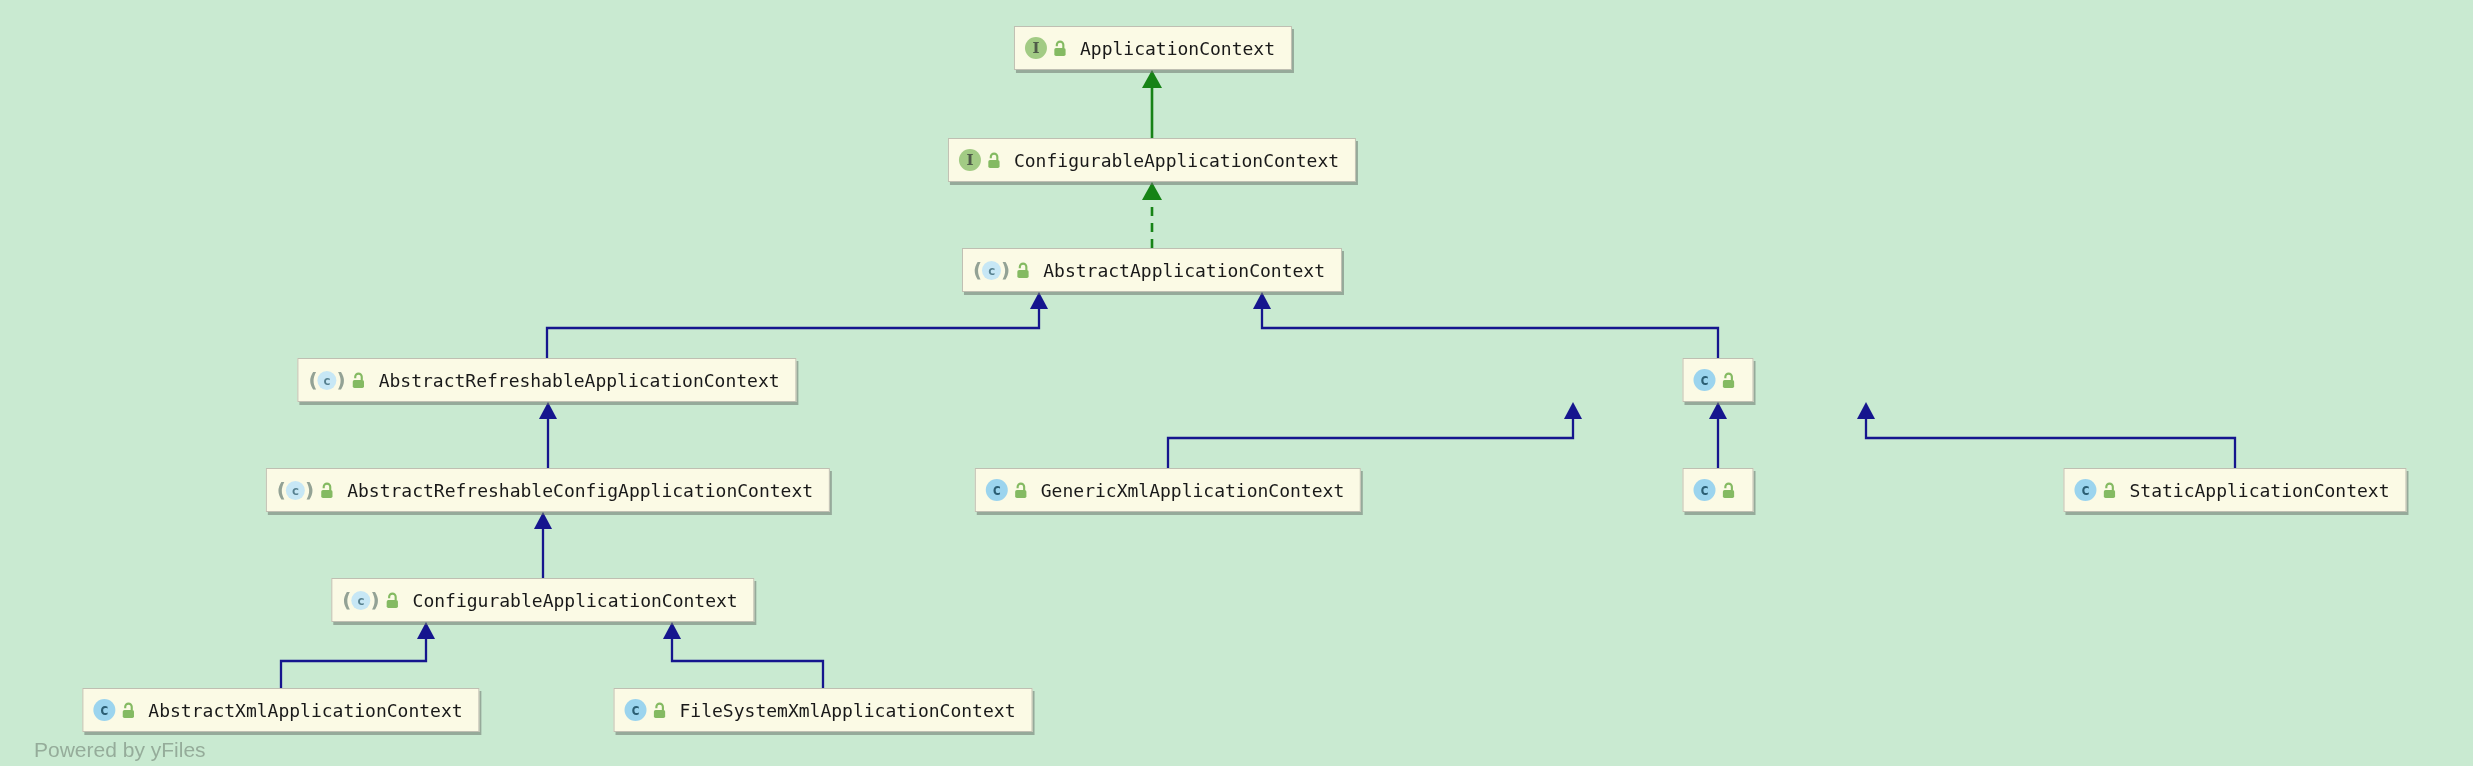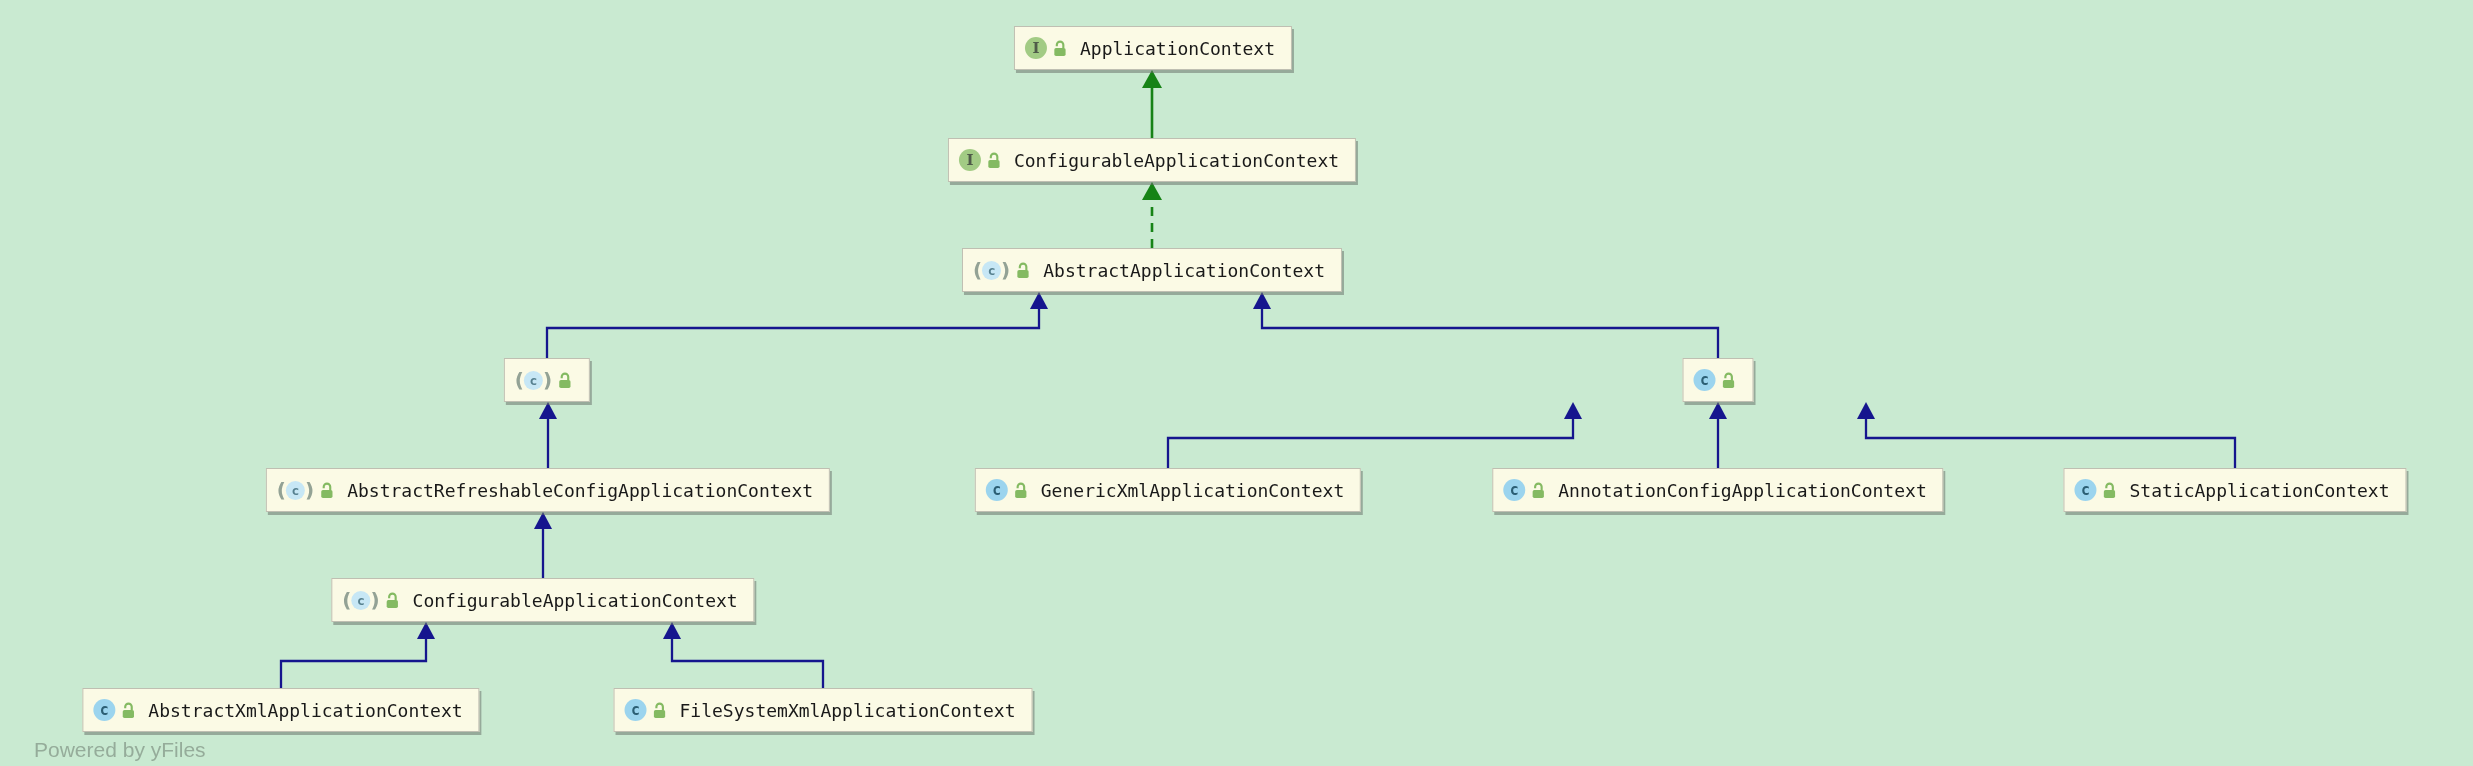--- a/index.html
+++ b/index.html
@@ -140,20 +140,21 @@
         <span>c</span>
       </span>
       <span class="paren">)</span>
     </span>
   <span class="lock">
     <svg viewBox="0 0 14 16" width="16" height="18">
         <rect x="2" y="8" width="10" height="7" rx="1.5" fill="#84BA62"></rect>
         <path d="M10 8 V5.2 a2.9 2.9 0 0 0 -5.8 0 V6.4" fill="none" stroke="#84BA62" stroke-width="1.9"></path>
       </svg>
   </span>
+  <span class="label">AbstractRefreshableApplicationContext</span>
 </div>
 
 <div class="node" style="left:1718px;top:358px">
   <span class="badge cls">
       <span>c</span>
     </span>
   <span class="lock">
     <svg viewBox="0 0 14 16" width="16" height="18">
         <rect x="2" y="8" width="10" height="7" rx="1.5" fill="#84BA62"></rect>
         <path d="M10 8 V5.2 a2.9 2.9 0 0 0 -5.8 0 V6.4" fill="none" stroke="#84BA62" stroke-width="1.9"></path>
@@ -194,21 +195,20 @@
 <div class="node" style="left:1718px;top:468px">
   <span class="badge cls">
       <span>c</span>
     </span>
   <span class="lock">
     <svg viewBox="0 0 14 16" width="16" height="18">
         <rect x="2" y="8" width="10" height="7" rx="1.5" fill="#84BA62"></rect>
         <path d="M10 8 V5.2 a2.9 2.9 0 0 0 -5.8 0 V6.4" fill="none" stroke="#84BA62" stroke-width="1.9"></path>
       </svg>
   </span>
-  <span class="label">AnnotationConfigApplicationContext</span>
 </div>
 
 <div class="node" style="left:2235px;top:468px">
   <span class="badge cls">
       <span>c</span>
     </span>
   <span class="lock">
     <svg viewBox="0 0 14 16" width="16" height="18">
         <rect x="2" y="8" width="10" height="7" rx="1.5" fill="#84BA62"></rect>
         <path d="M10 8 V5.2 a2.9 2.9 0 0 0 -5.8 0 V6.4" fill="none" stroke="#84BA62" stroke-width="1.9"></path>

